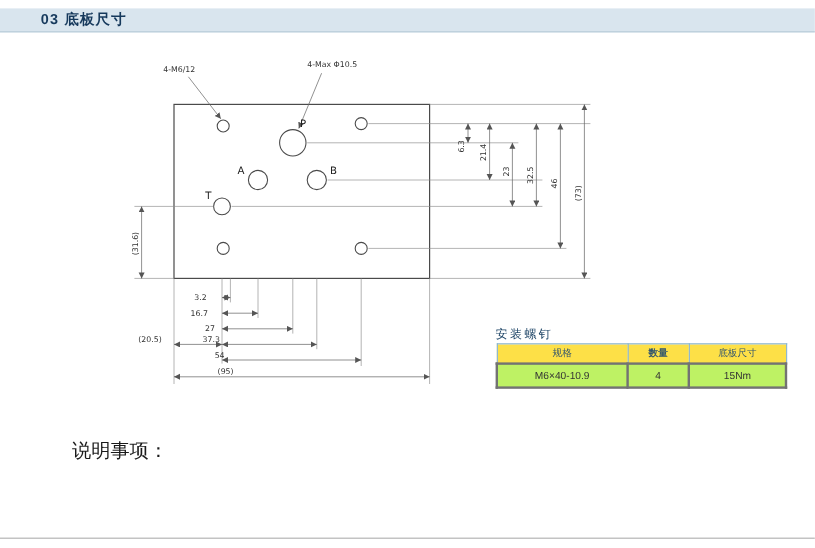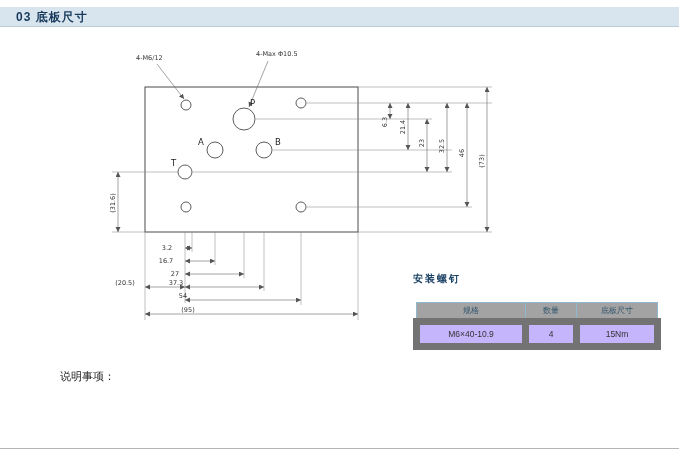--- a/index.html
+++ b/index.html
@@ -5,48 +5,48 @@
   html,body{margin:0;padding:0;}
   body{
     width:679px;height:457px;position:relative;background:#ffffff;
     font-family:"Liberation Sans",sans-serif;overflow:hidden;
   }
   .topbar{
     position:absolute;left:0;top:7px;width:679px;height:20px;
     background:#d9e5ee;border-bottom:1px solid #b9cdd9;box-sizing:border-box;
   }
   .topbar .title{
-    display:inline-block;margin-left:16px;line-height:19px;
+    display:inline-block;margin-left:34px;line-height:19px;
     font-size:12px;font-weight:bold;color:#16395c;letter-spacing:1px;
   }
   svg.drawing{position:absolute;left:0;top:0;}
   .outline{stroke:#4a4a4a;stroke-width:1;fill:none;}
   .hole{stroke:#4a4a4a;stroke-width:0.9;fill:#ffffff;}
   .ext{stroke:#8c8c8c;stroke-width:0.55;fill:none;}
   .dim{stroke:#666;stroke-width:0.6;fill:none;marker-start:url(#arr);marker-end:url(#arr);}
   .leader{stroke:#666;stroke-width:0.6;fill:none;marker-end:url(#arr);}
   .dimtxt{font-family:"DejaVu Sans",sans-serif;font-size:6.5px;fill:#333;}
   .porttxt{font-family:"DejaVu Sans",sans-serif;font-size:8.5px;fill:#222;}
   .screw-block{position:absolute;left:413px;top:272px;}
-  .screw-title{font-size:10px;font-weight:bold;color:#1d4466;margin-bottom:16px;letter-spacing:2px;}
+  .screw-title{font-size:10px;font-weight:normal;color:#1d4466;margin-bottom:0;letter-spacing:2px;}
   table.screw{border-collapse:collapse;}
   table.screw th{
-    background:#a3a3a3;font-size:8px;font-weight:normal;color:#33566e;
+    background:#fde047;font-size:8px;font-weight:normal;color:#33566e;
     border:1px solid #8fb8cf;padding:2px 4px;text-align:center;
   }
   table.screw td{
-    font-size:8.5px;color:#333;border:7px solid #737373;
-    text-align:center;padding:4px;background:#c4b5fd;
+    font-size:8.5px;color:#333;border:2px solid #737373;
+    text-align:center;padding:4px;background:#bef264;
   }
   table.screw th:nth-child(1){width:100px;}
-  table.screw th:nth-child(2){width:42px;}
+  table.screw th:nth-child(2){width:42px;font-weight:bold;}
   table.screw th:nth-child(3){width:72px;}
   .notes{
     position:absolute;left:60px;top:369px;display:flex;
-    font-size:11px;color:#1a1a1a;line-height:15px;white-space:nowrap;flex-direction:column;
+    font-size:16px;color:#1a1a1a;line-height:15px;white-space:nowrap;flex-direction:column;
   }
   .notes-label{white-space:nowrap;}
   .bottom-rule{position:absolute;left:0;top:448px;width:679px;height:1px;background:#b5b5b5;}
 </style>
 </head>
 <body>
 
 <div class="topbar">
   <span class="title">03 底板尺寸</span>
 </div>

